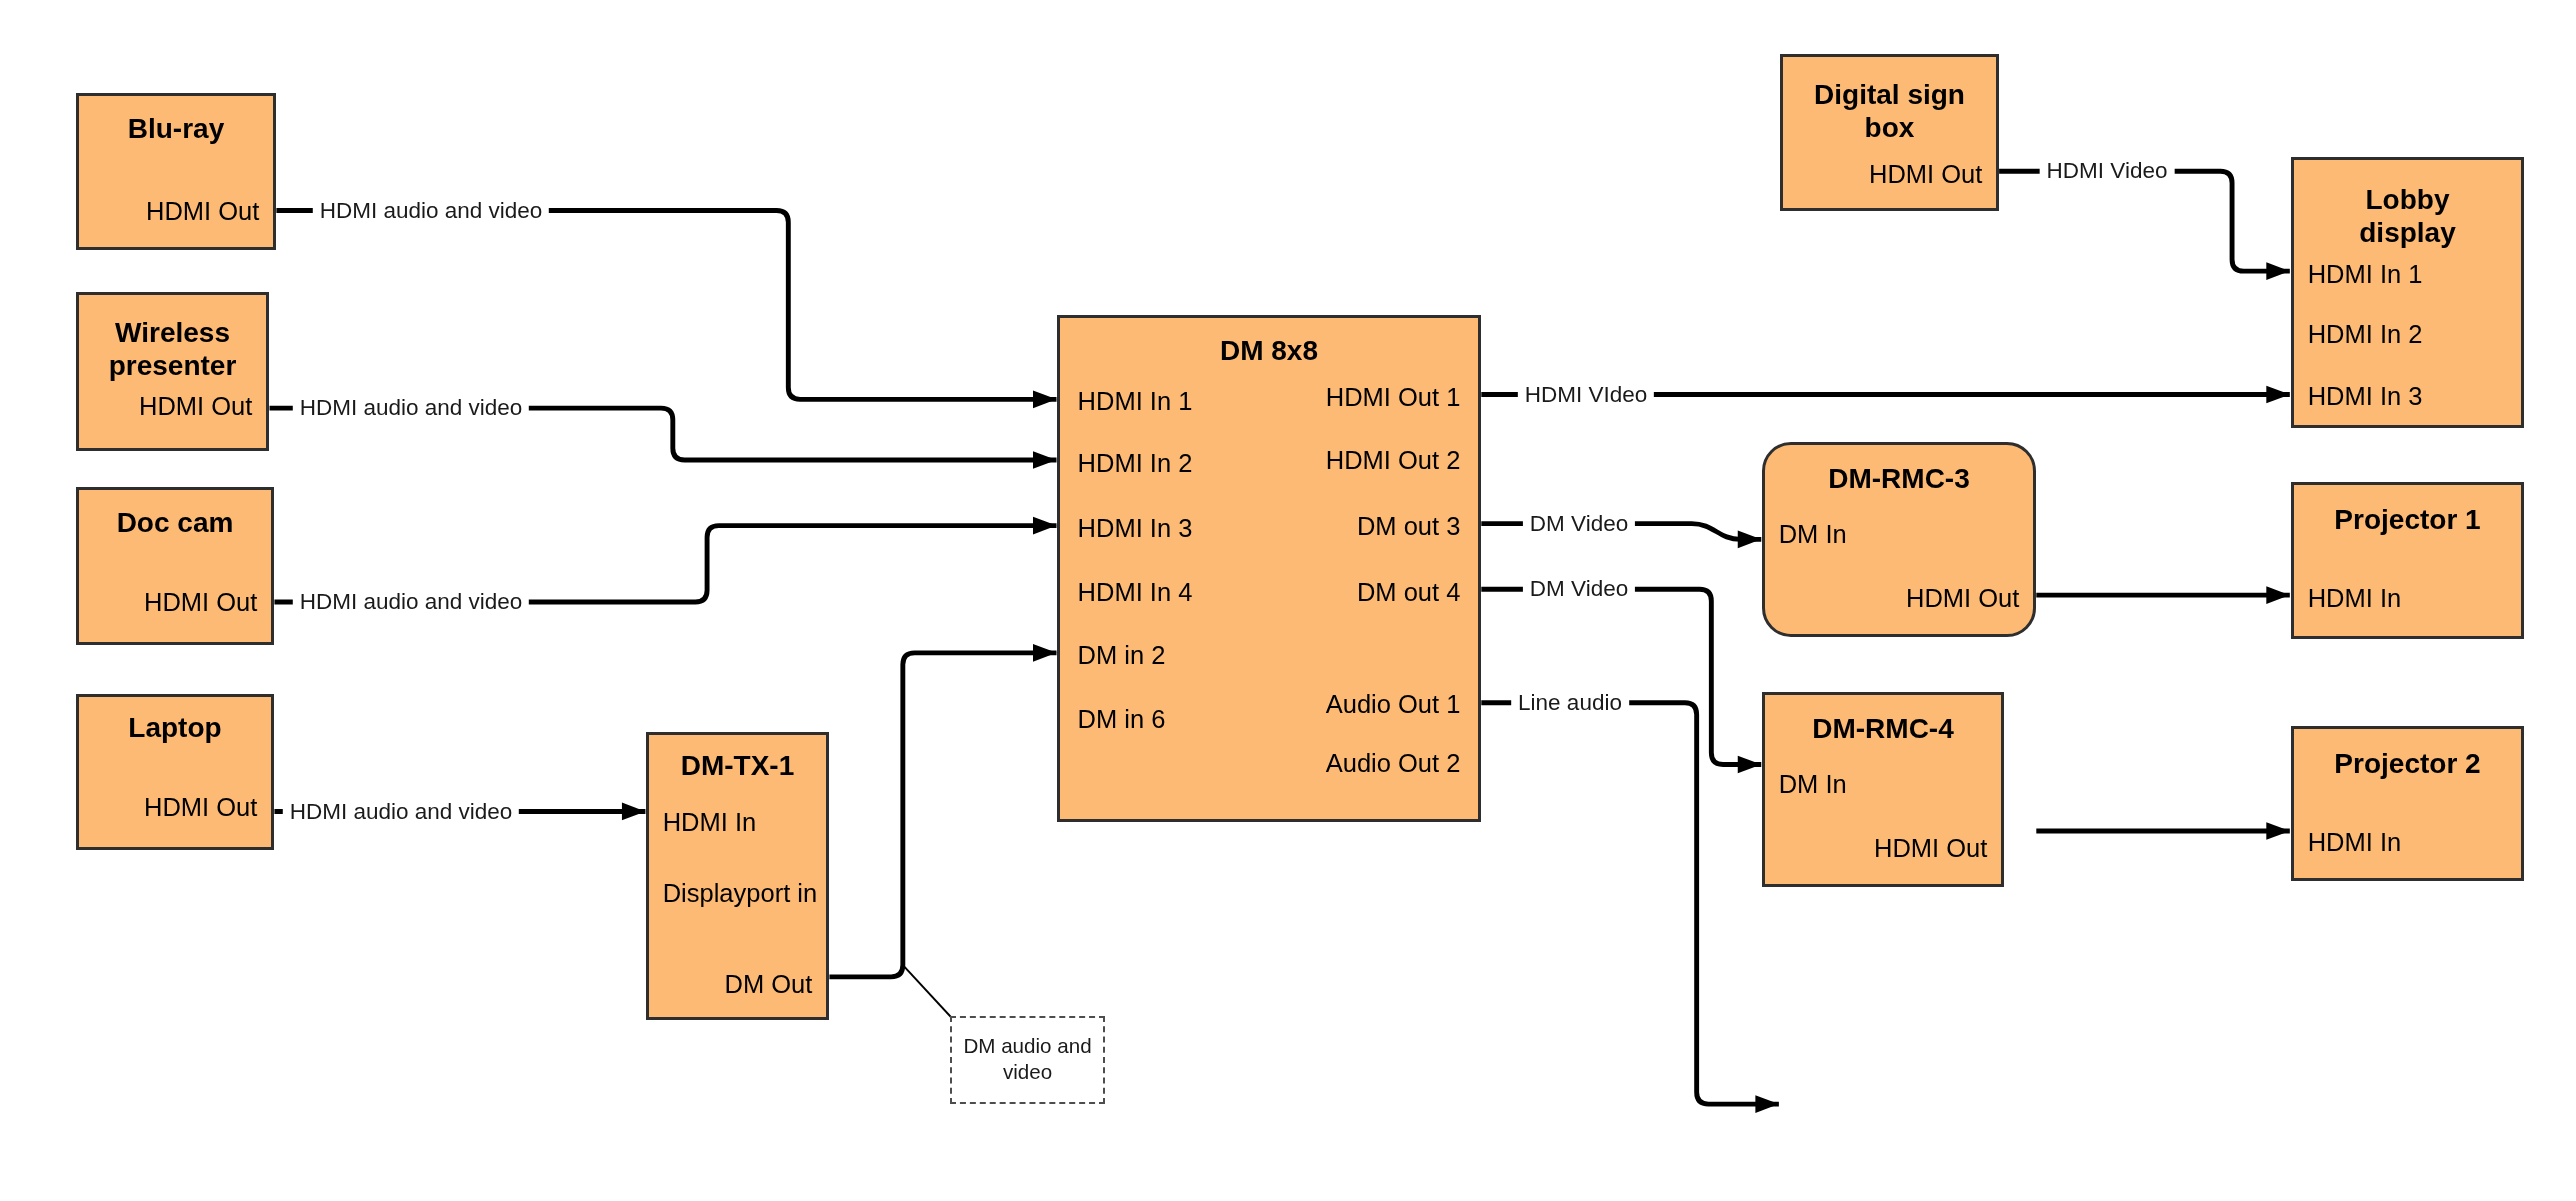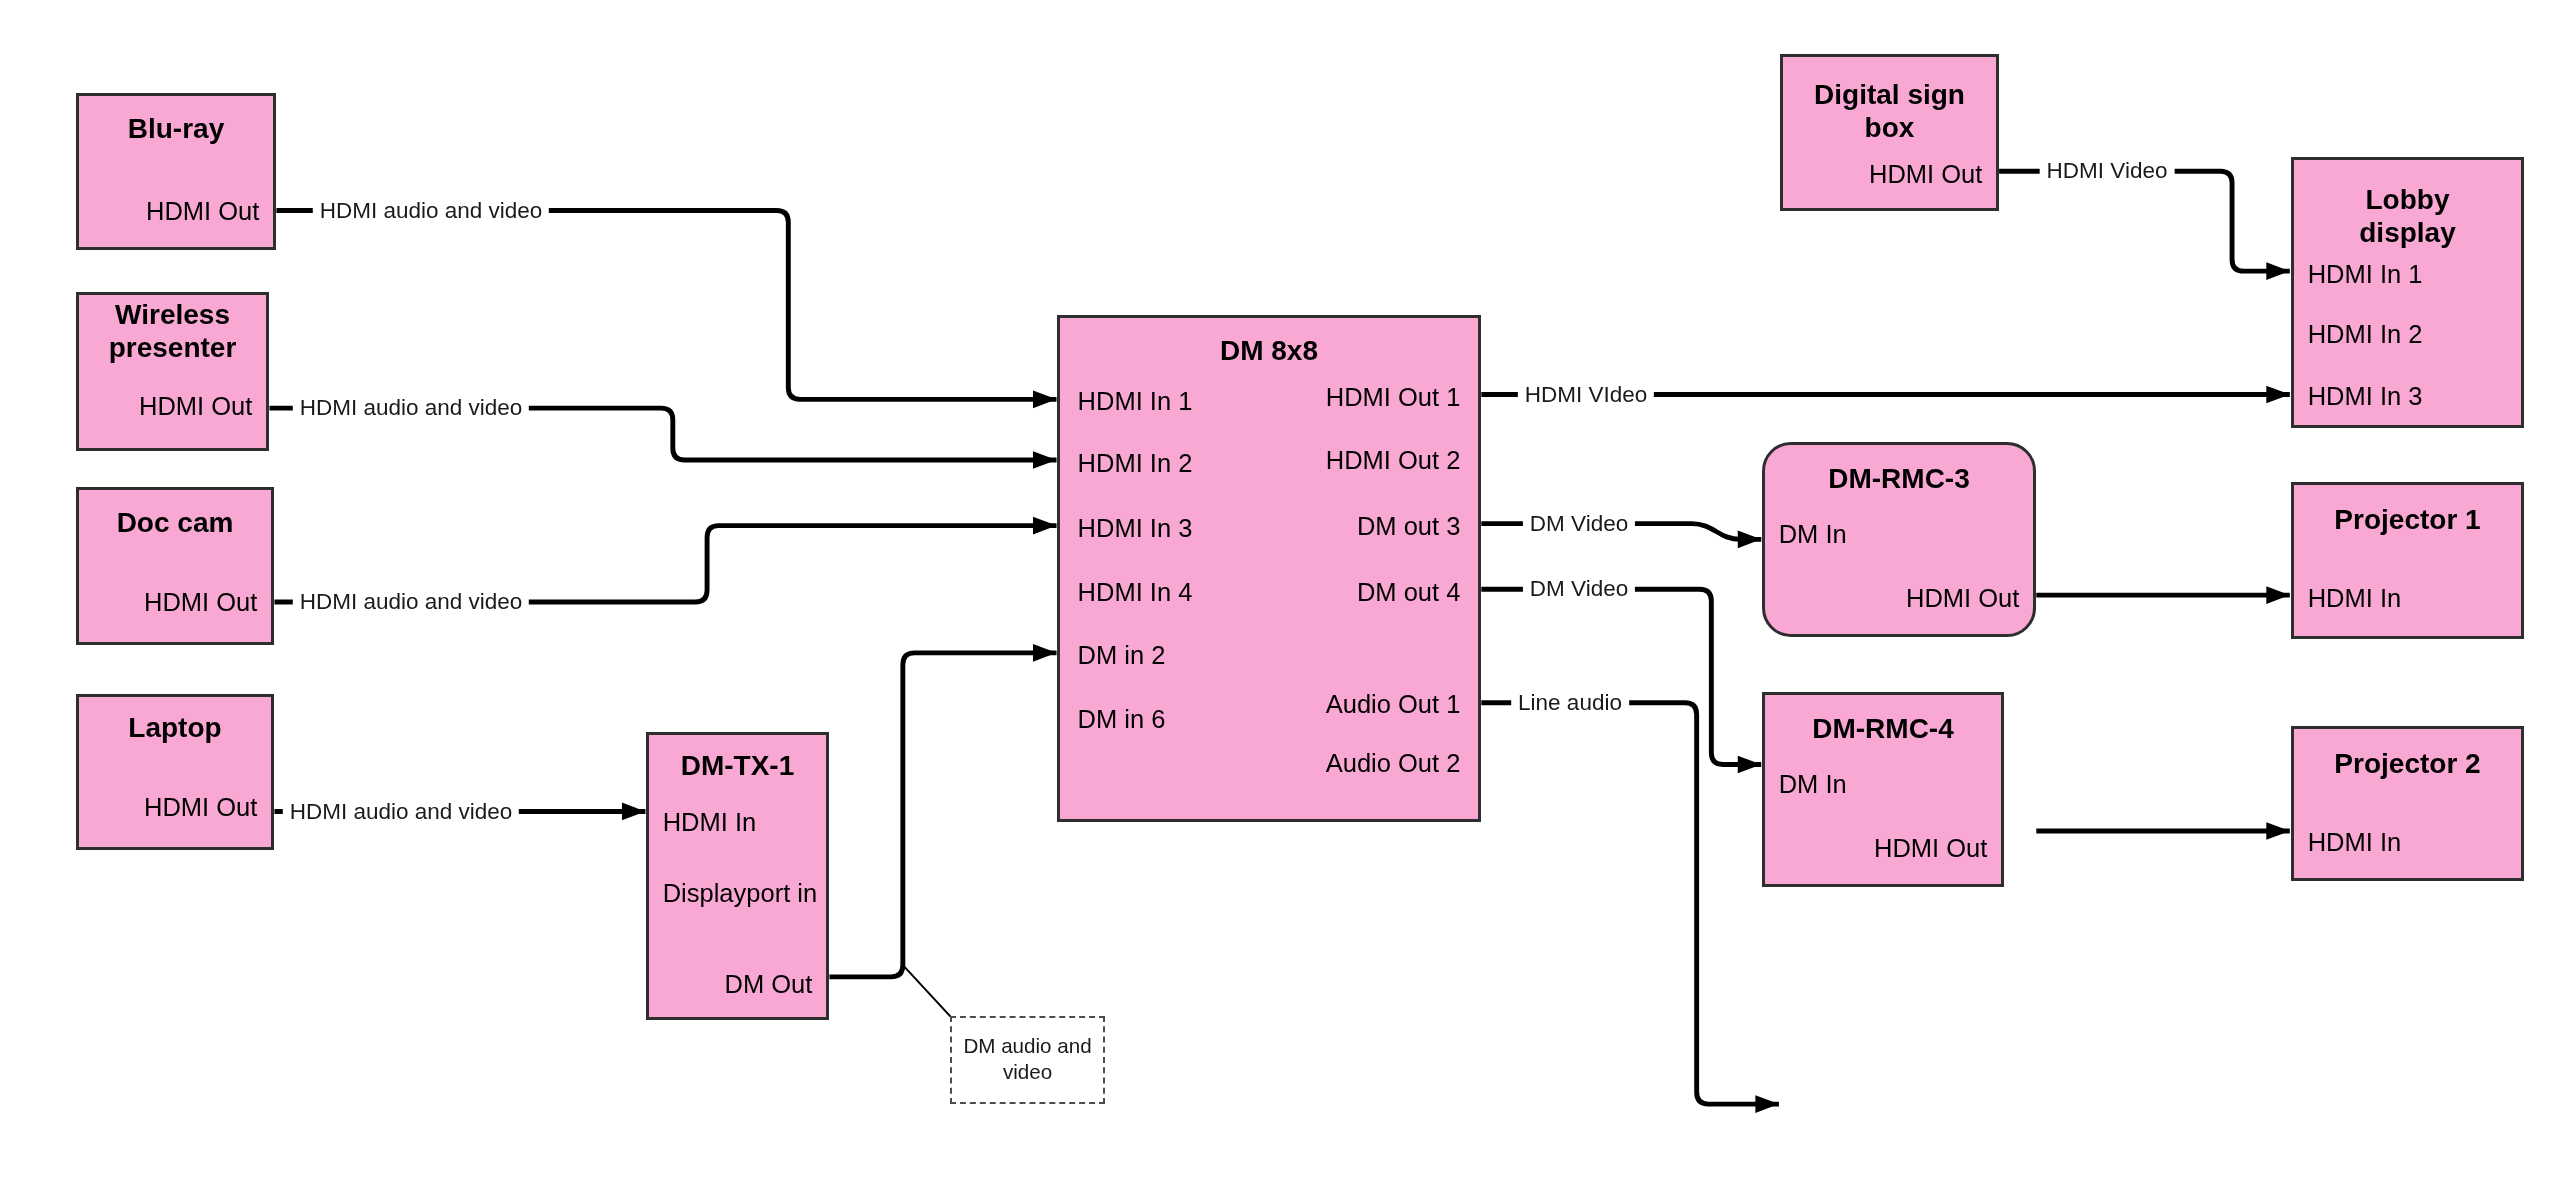--- a/index.html
+++ b/index.html
@@ -1,19 +1,19 @@
 <!DOCTYPE html>
 <html><head>
 <meta charset="utf-8">
 <style>
   html,body{margin:0;padding:0;background:#ffffff;}
   body{font-family:"Liberation Sans", sans-serif;}
   #stage{position:relative;width:2576px;height:1201px;background:#ffffff;overflow:hidden;}
   #wires{position:absolute;left:0;top:0;width:2576px;height:1201px;}
-  .node{position:absolute;background:#f9a8d4;border:3.9px solid #2e2e2e;box-sizing:border-box;}
+  .node{position:absolute;background:#fdba74;border:3.9px solid #2e2e2e;box-sizing:border-box;}
   .title{position:absolute;left:0;right:0;text-align:center;font-weight:bold;font-size:28px;line-height:33px;color:#000;}
   .port{position:absolute;font-size:25.5px;line-height:33px;color:#000;white-space:nowrap;}
   .elabel{position:absolute;transform:translate(-50%,-50%);background:#ffffff;padding:0 6.9px;font-size:22.5px;line-height:27.4px;color:#1a1a1a;white-space:nowrap;}
   .notebox{position:absolute;background:#ffffff;border:2px dashed #4d4d4d;box-sizing:border-box;font-size:20.6px;line-height:26.4px;color:#1a1a1a;text-align:center;padding:14.7px 7.8px 0 7.8px;}
 </style>
 </head>
 <body>
 
 <div id="stage">
 
@@ -38,21 +38,21 @@
       <path marker-end="url(#arr)" d="M2080 849 L2339 849"></path>
     </g>
     <path d="M923 987 L972 1040" stroke="#000" stroke-width="2" fill="none"></path>
   </svg>
 
   <div class="node" style="left:76px;top:93px;width:200px;height:157px;">
     <div class="title" style="top:15.7px;">Blu-ray</div>
     <div class="port" style="top:99px;right:13.7px;">HDMI Out</div>
   </div>
   <div class="node" style="left:76px;top:292px;width:193px;height:159px;">
-    <div class="title" style="top:3px;left:7.8px;right:7.8px;">Wireless presenter</div>
+    <div class="title" style="top:21px;left:7.8px;right:7.8px;">Wireless presenter</div>
     <div class="port" style="top:95px;right:13.7px;">HDMI Out</div>
   </div>
   <div class="node" style="left:76px;top:487px;width:198px;height:158px;">
     <div class="title" style="top:15.7px;">Doc cam</div>
     <div class="port" style="top:96px;right:13.7px;">HDMI Out</div>
   </div>
   <div class="node" style="left:76px;top:694px;width:198px;height:156px;">
     <div class="title" style="top:13.7px;">Laptop</div>
     <div class="port" style="top:94px;right:13.7px;">HDMI Out</div>
   </div>

